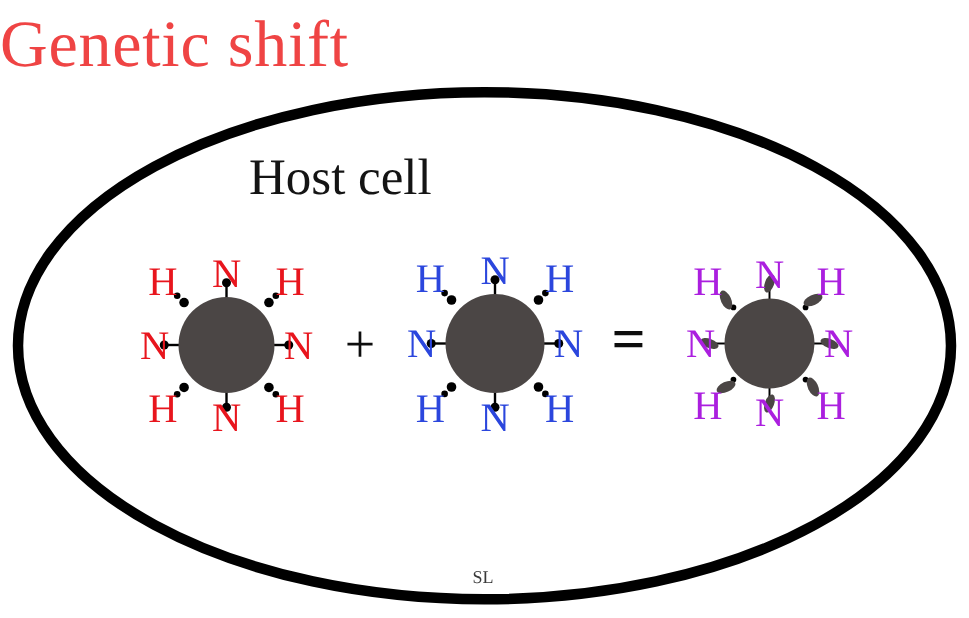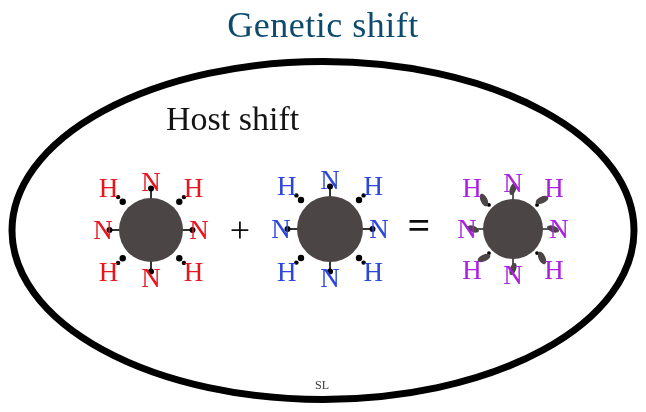--- a/index.html
+++ b/index.html
@@ -18,23 +18,23 @@
   .canvas svg {
     position: absolute;
     left: 0;
     top: 0;
   }
   .title {
     position: absolute;
     top: 4px;
     left: 0;
     right: 0;
-    text-align: center;
-    font-size: 36px;
-    color: #0c4a6e;
+    text-align: left;
+    font-size: 44px;
+    color: #ef4444;
     letter-spacing: 0.5px;
   }
   .host-label {
     position: absolute;
     left: 166px;
     top: 100px;
     font-size: 34px;
     color: #141414;
   }
   .op {
@@ -154,18 +154,18 @@
           <text x="559" y="238" text-anchor="middle" fill="#ab1fdf" class="antigen">N</text>
           <text x="554.0121933088197" y="279.01219330881975" text-anchor="middle" fill="#ab1fdf" class="antigen">H</text>
           <text x="513" y="284" text-anchor="middle" fill="#ab1fdf" class="antigen">N</text>
           <text x="471.98780669118025" y="279.01219330881975" text-anchor="middle" fill="#ab1fdf" class="antigen">H</text>
           <text x="467" y="238" text-anchor="middle" fill="#ab1fdf" class="antigen">N</text>
           <text x="471.98780669118025" y="196.98780669118025" text-anchor="middle" fill="#ab1fdf" class="antigen">H</text>
         </g>
       </g>
   </svg>
 
-  <div class="host-label">Host shift</div>
+  <div class="host-label">Host cell</div>
   <div class="op plus">+</div>
   <div class="op equals">=</div>
   <div class="signature">SL</div>
 
 </div>
 
 </body></html>

